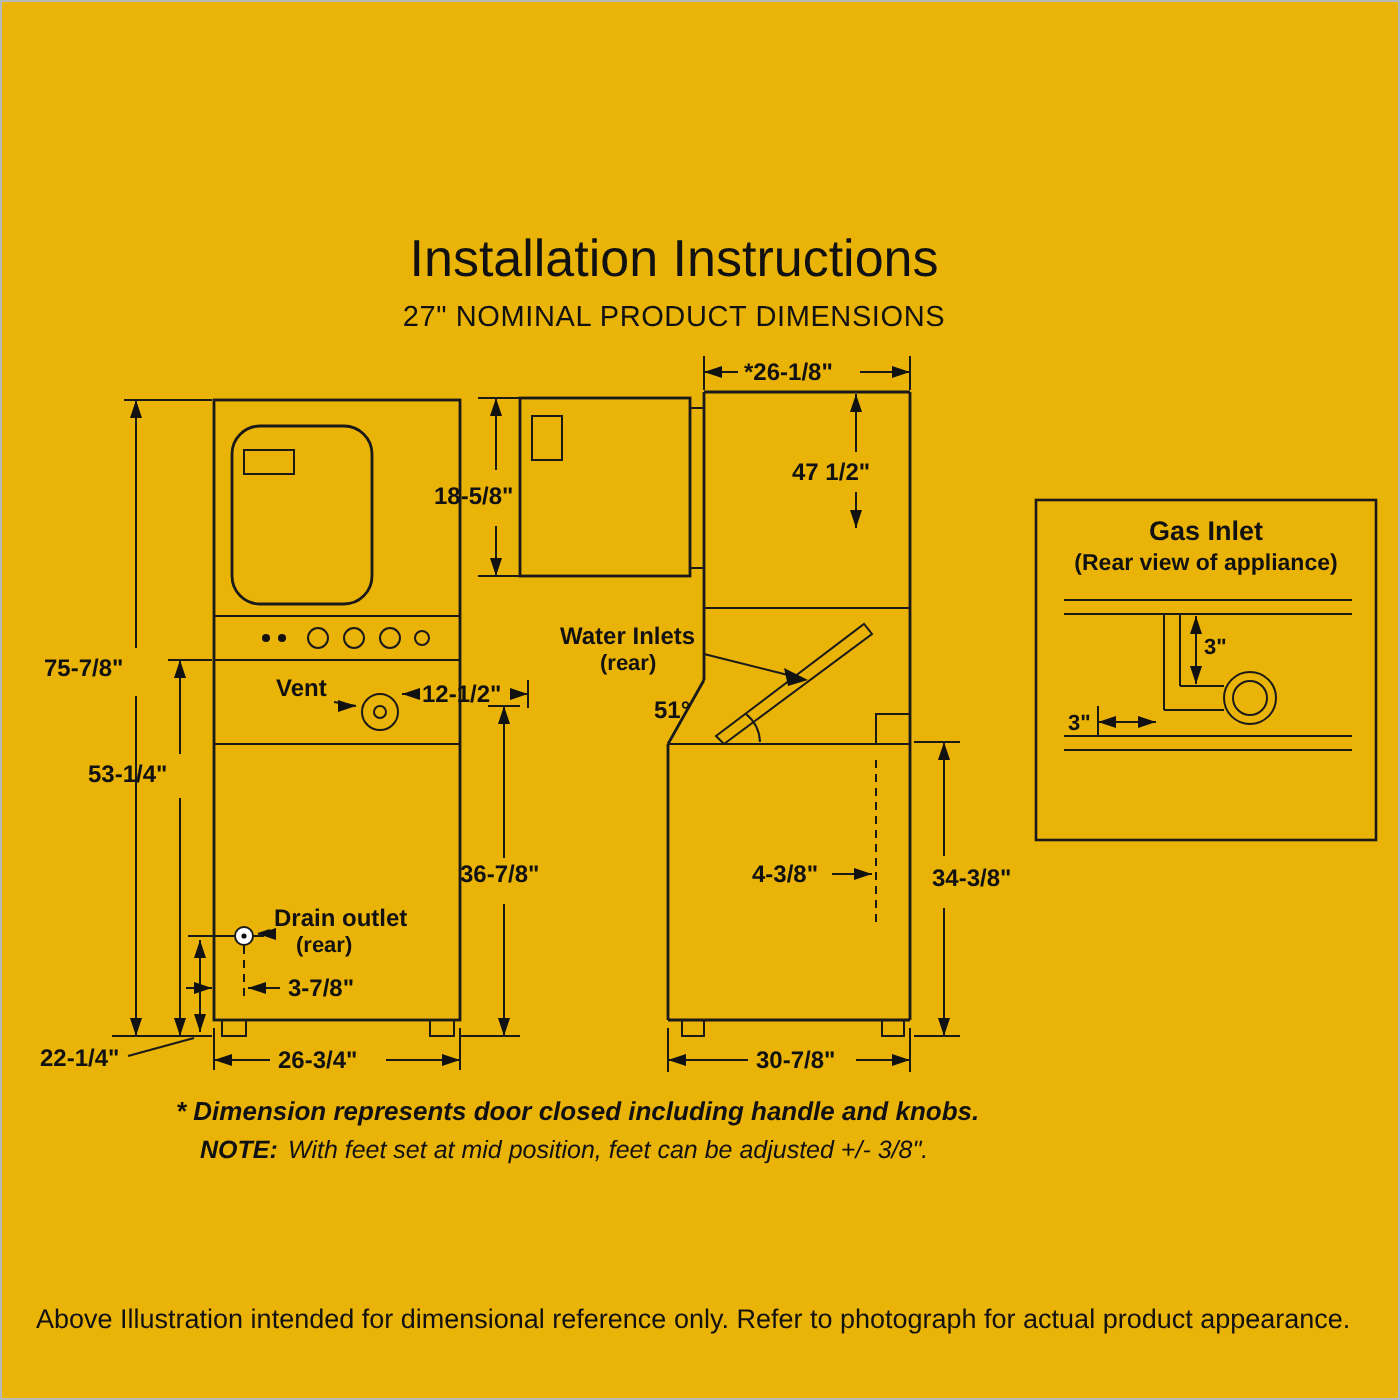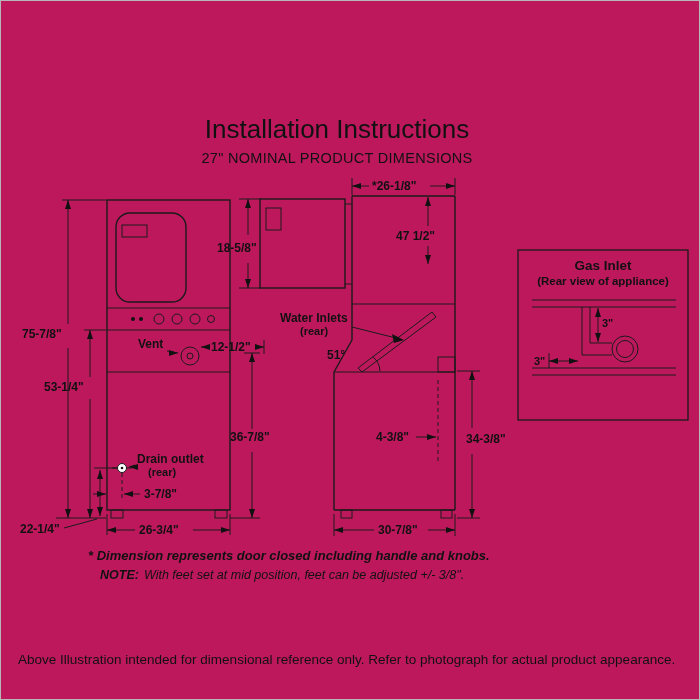--- a/index.html
+++ b/index.html
@@ -1,16 +1,16 @@
 <!DOCTYPE html>
 <html><head>
 <meta charset="utf-8">
 <style>
   html,body{margin:0;padding:0;background:#fff;}
-  .page{position:relative;width:700px;height:700px;background:#be185d;overflow:hidden;}
+  .page{position:relative;width:700px;height:700px;background:#eab308;overflow:hidden;}
   svg{display:block;}
   .obj{stroke:#1a1a1a;stroke-width:1.4;fill:none;}
   .obj-thin{stroke:#1a1a1a;stroke-width:1;fill:none;}
   .dim{stroke:#1a1a1a;stroke-width:1;fill:none;}
   .dash{stroke:#1a1a1a;stroke-width:1;fill:none;stroke-dasharray:4 3;}
   text{fill:#111;font-family:"Liberation Sans",sans-serif;}
   .title{font-size:26px;}
   .subtitle{font-size:14.5px;letter-spacing:.3px;}
   .dimtxt{font-size:12px;font-weight:bold;}
   .dimtxt-sm{font-size:11px;font-weight:bold;}

